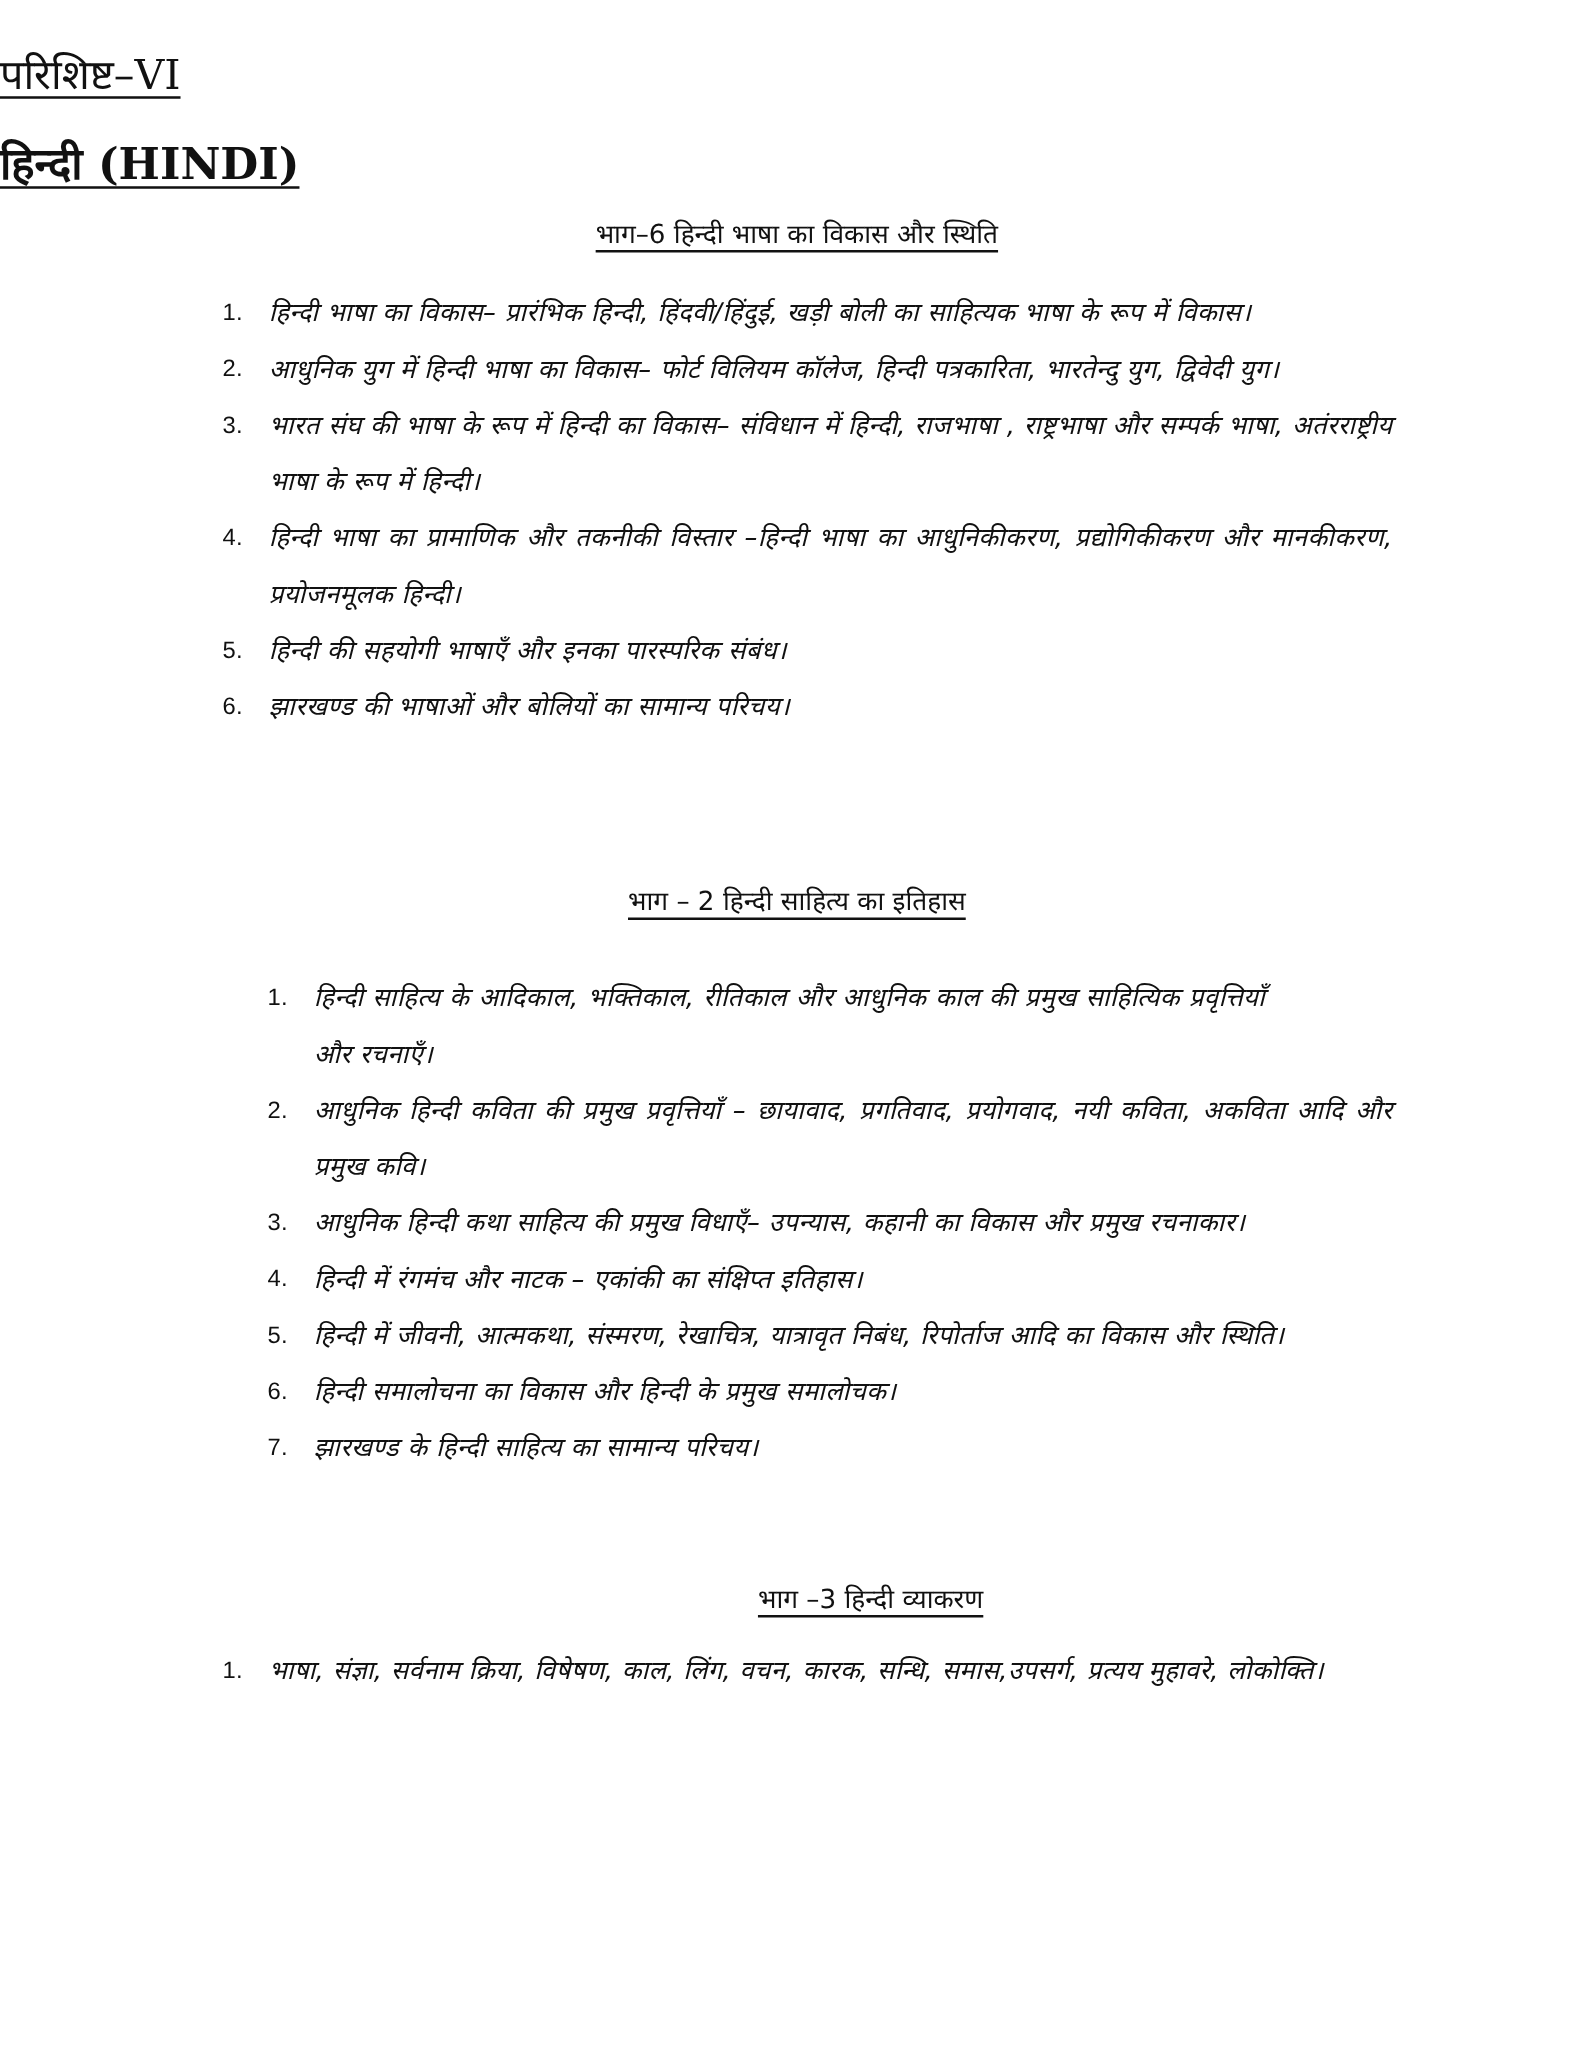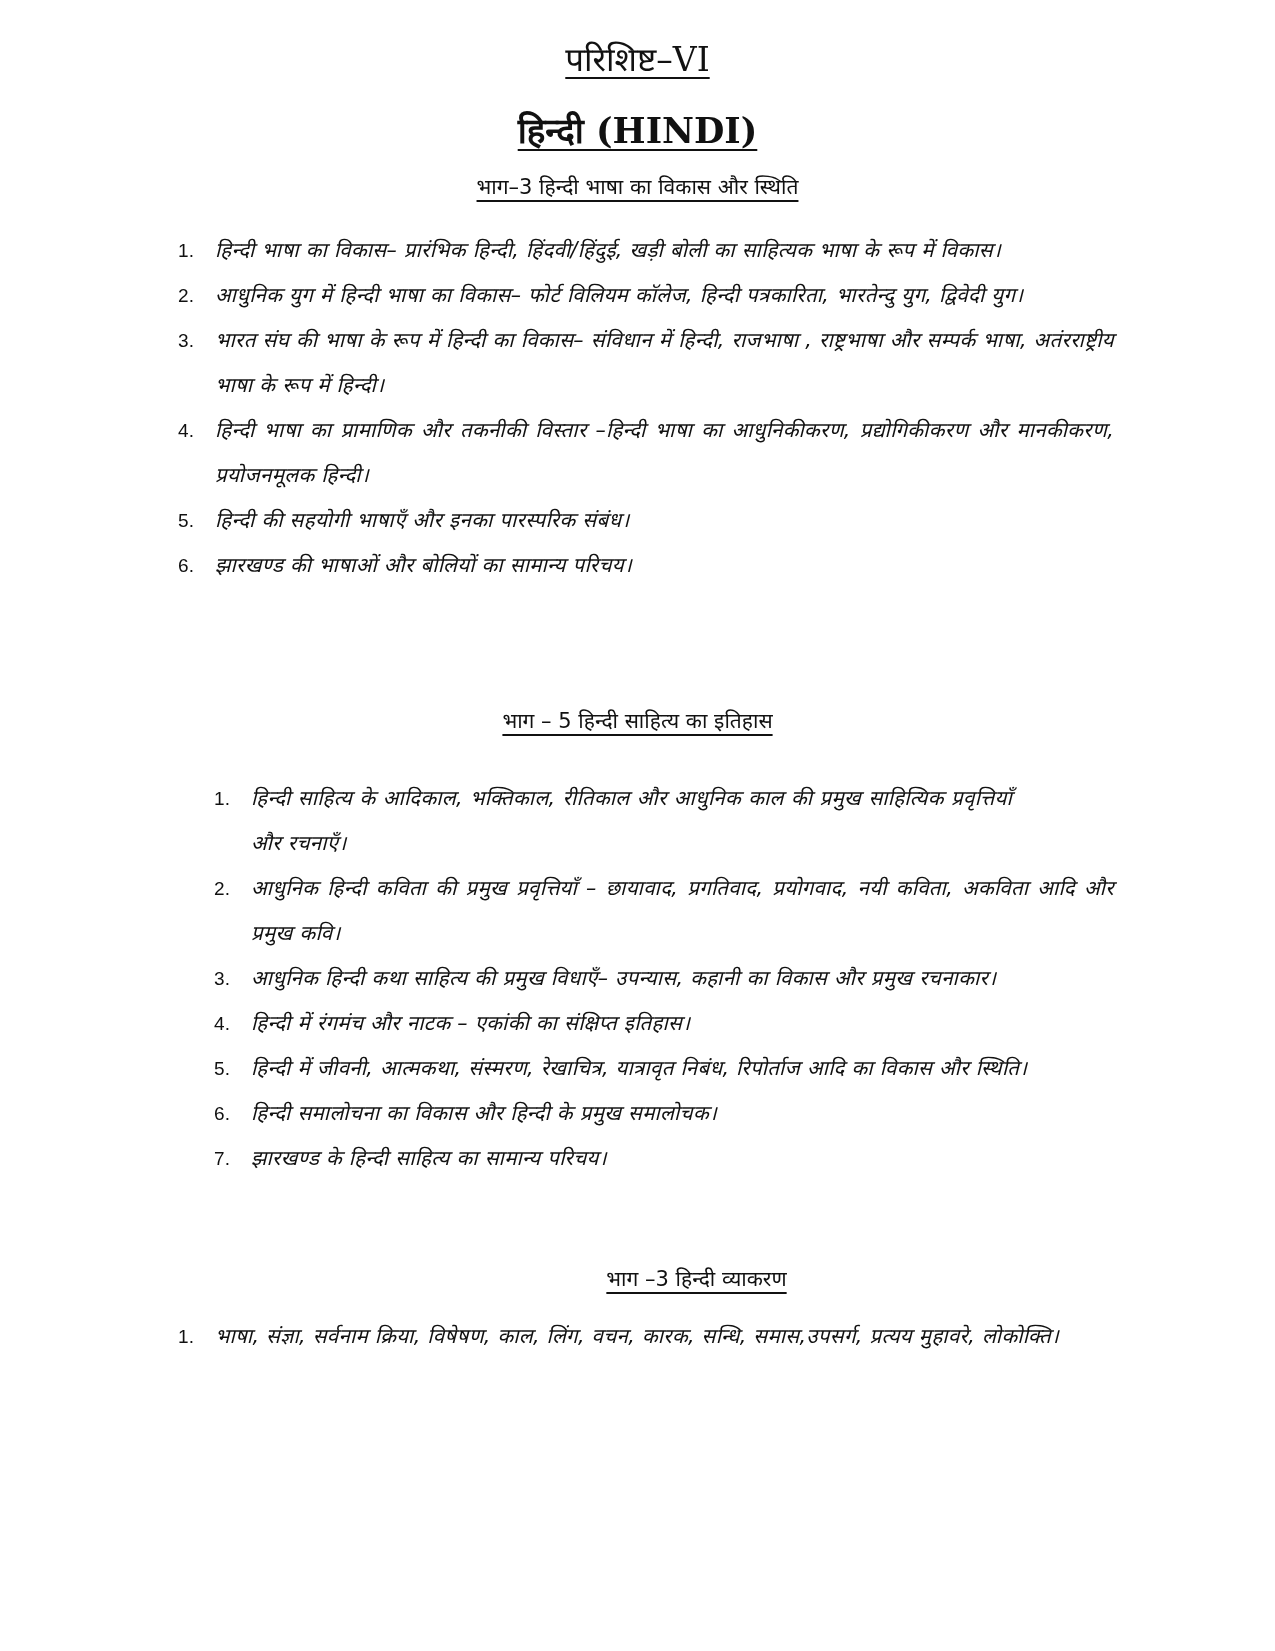--- a/index.html
+++ b/index.html
@@ -3,21 +3,21 @@
   <meta charset="utf-8">
   <style>
     html, body { margin: 0; padding: 0; background: #ffffff; }
     body {
       width: 1275px; height: 1651px; position: relative; overflow: hidden;
       font-family: "DejaVu Sans", "Liberation Sans", sans-serif;
       color: #111111;
     }
     .page { position: absolute; left: 0; top: 0; width: 1275px; height: 1651px; }
     .title {
-      position: absolute; left: 0; width: 1275px; text-align: center;
+      position: absolute; left: 0; width: 1275px; 
       text-decoration: underline; text-underline-offset: 6px;
       text-decoration-thickness: 2px;
     }
     .title-appendix { top: 36px; font-size: 33px; font-family: "DejaVu Serif", "Liberation Serif", serif; }
     .title-subject { top: 106px; font-size: 35px; font-weight: bold; font-family: "DejaVu Serif", "Liberation Serif", serif; }
     .section-heading {
       position: absolute; left: 0; width: 1275px; text-align: center;
       font-size: 21px; text-decoration: underline; text-underline-offset: 6px;
       text-decoration-thickness: 2px;
     }
@@ -27,21 +27,21 @@
     .text { display: block; margin-left: 37px; text-align: justify; font-style: italic; }
   </style>
 </head>
 <body>
 
 <div class="page">
 
   <div class="title title-appendix">परिशिष्ट–VI</div>
   <div class="title title-subject">हिन्दी (HINDI)</div>
 
-  <div class="section-heading" style="top:172px;">भाग–3 हिन्दी भाषा  का विकास और स्थिति</div>
+  <div class="section-heading" style="top:172px;">भाग–6 हिन्दी भाषा  का विकास और स्थिति</div>
   <ul class="list" style="left:178px; top:228px; width:936px;">
     <li class="item">
         <span class="num">1.</span>
         <span class="text">हिन्दी भाषा  का विकास– प्रारंभिक हिन्दी, हिंदवी/हिंदुई, खड़ी बोली का साहित्यक भाषा  के रूप में विकास।</span>
       </li>
     <li class="item">
         <span class="num">2.</span>
         <span class="text">आधुनिक युग में हिन्दी भाषा का विकास– फोर्ट विलियम कॉलेज, हिन्दी पत्रकारिता, भारतेन्दु युग, द्विवेदी युग।</span>
       </li>
     <li class="item">
@@ -55,21 +55,21 @@
     <li class="item">
         <span class="num">5.</span>
         <span class="text">हिन्दी की सहयोगी भाषाएँ और इनका पारस्परिक संबंध।</span>
       </li>
     <li class="item">
         <span class="num">6.</span>
         <span class="text">झारखण्ड की भाषाओं और बोलियों का सामान्य परिचय।</span>
       </li>
   </ul>
 
-  <div class="section-heading" style="top:706px;">भाग – 5 हिन्दी साहित्य का इतिहास</div>
+  <div class="section-heading" style="top:706px;">भाग – 2 हिन्दी साहित्य का इतिहास</div>
   <ul class="list" style="left:214px; top:776px; width:900px;">
     <li class="item">
         <span class="num">1.</span>
         <span class="text" style="margin-right:102px;">हिन्दी साहित्य के आदिकाल, भक्तिकाल, रीतिकाल और आधुनिक काल की प्रमुख साहित्यिक प्रवृत्तियाँ और रचनाएँ।</span>
       </li>
     <li class="item">
         <span class="num">2.</span>
         <span class="text">आधुनिक हिन्दी कविता की प्रमुख प्रवृत्तियाँ – छायावाद, प्रगतिवाद, प्रयोगवाद, नयी कविता, अकविता आदि और प्रमुख कवि।</span>
       </li>
     <li class="item">

